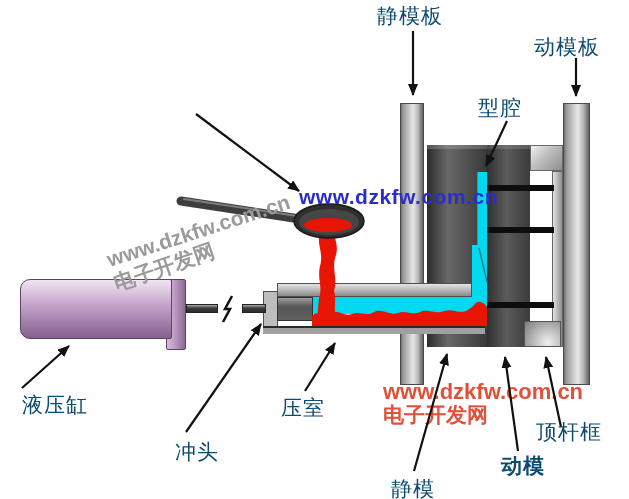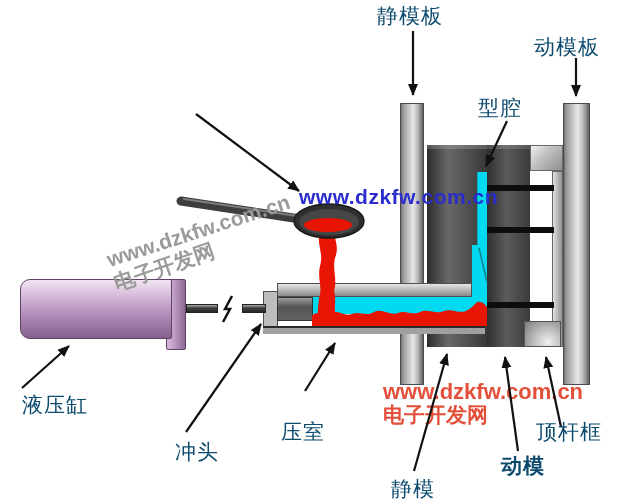--- a/index.html
+++ b/index.html
@@ -117,21 +117,21 @@
   .lbl {
     position:absolute; font-size:21px; color:#0c4a6e;
     font-weight:500; white-space:nowrap; letter-spacing:1px;
   }
   .lbl-ladle          { left:149px; top:80px;  }
   .lbl-static-platen  { left:377px; top:2px;   }
   .lbl-movable-platen { left:534px; top:33px;  }
   .lbl-cavity         { left:478px; top:94px;  }
   .lbl-cylinder       { left:2px;   top:391px;margin-left:20px; }
   .lbl-punch          { left:175px; top:438px;font-family:Liberation Mono, monospace; }
-  .lbl-chamber        { left:281px; top:394px;margin-top:24px; }
+  .lbl-chamber        { left:281px; top:394px; }
   .lbl-static-mold    { left:391px; top:475px; }
   .lbl-movable-mold   { left:501px; top:452px;font-weight:bold; }
   .lbl-ejector        { left:536px; top:418px; }
 </style>
 </head>
 <body>
 
 <div class="canvas">
 
   <div class="abs platen platen-left"></div>

